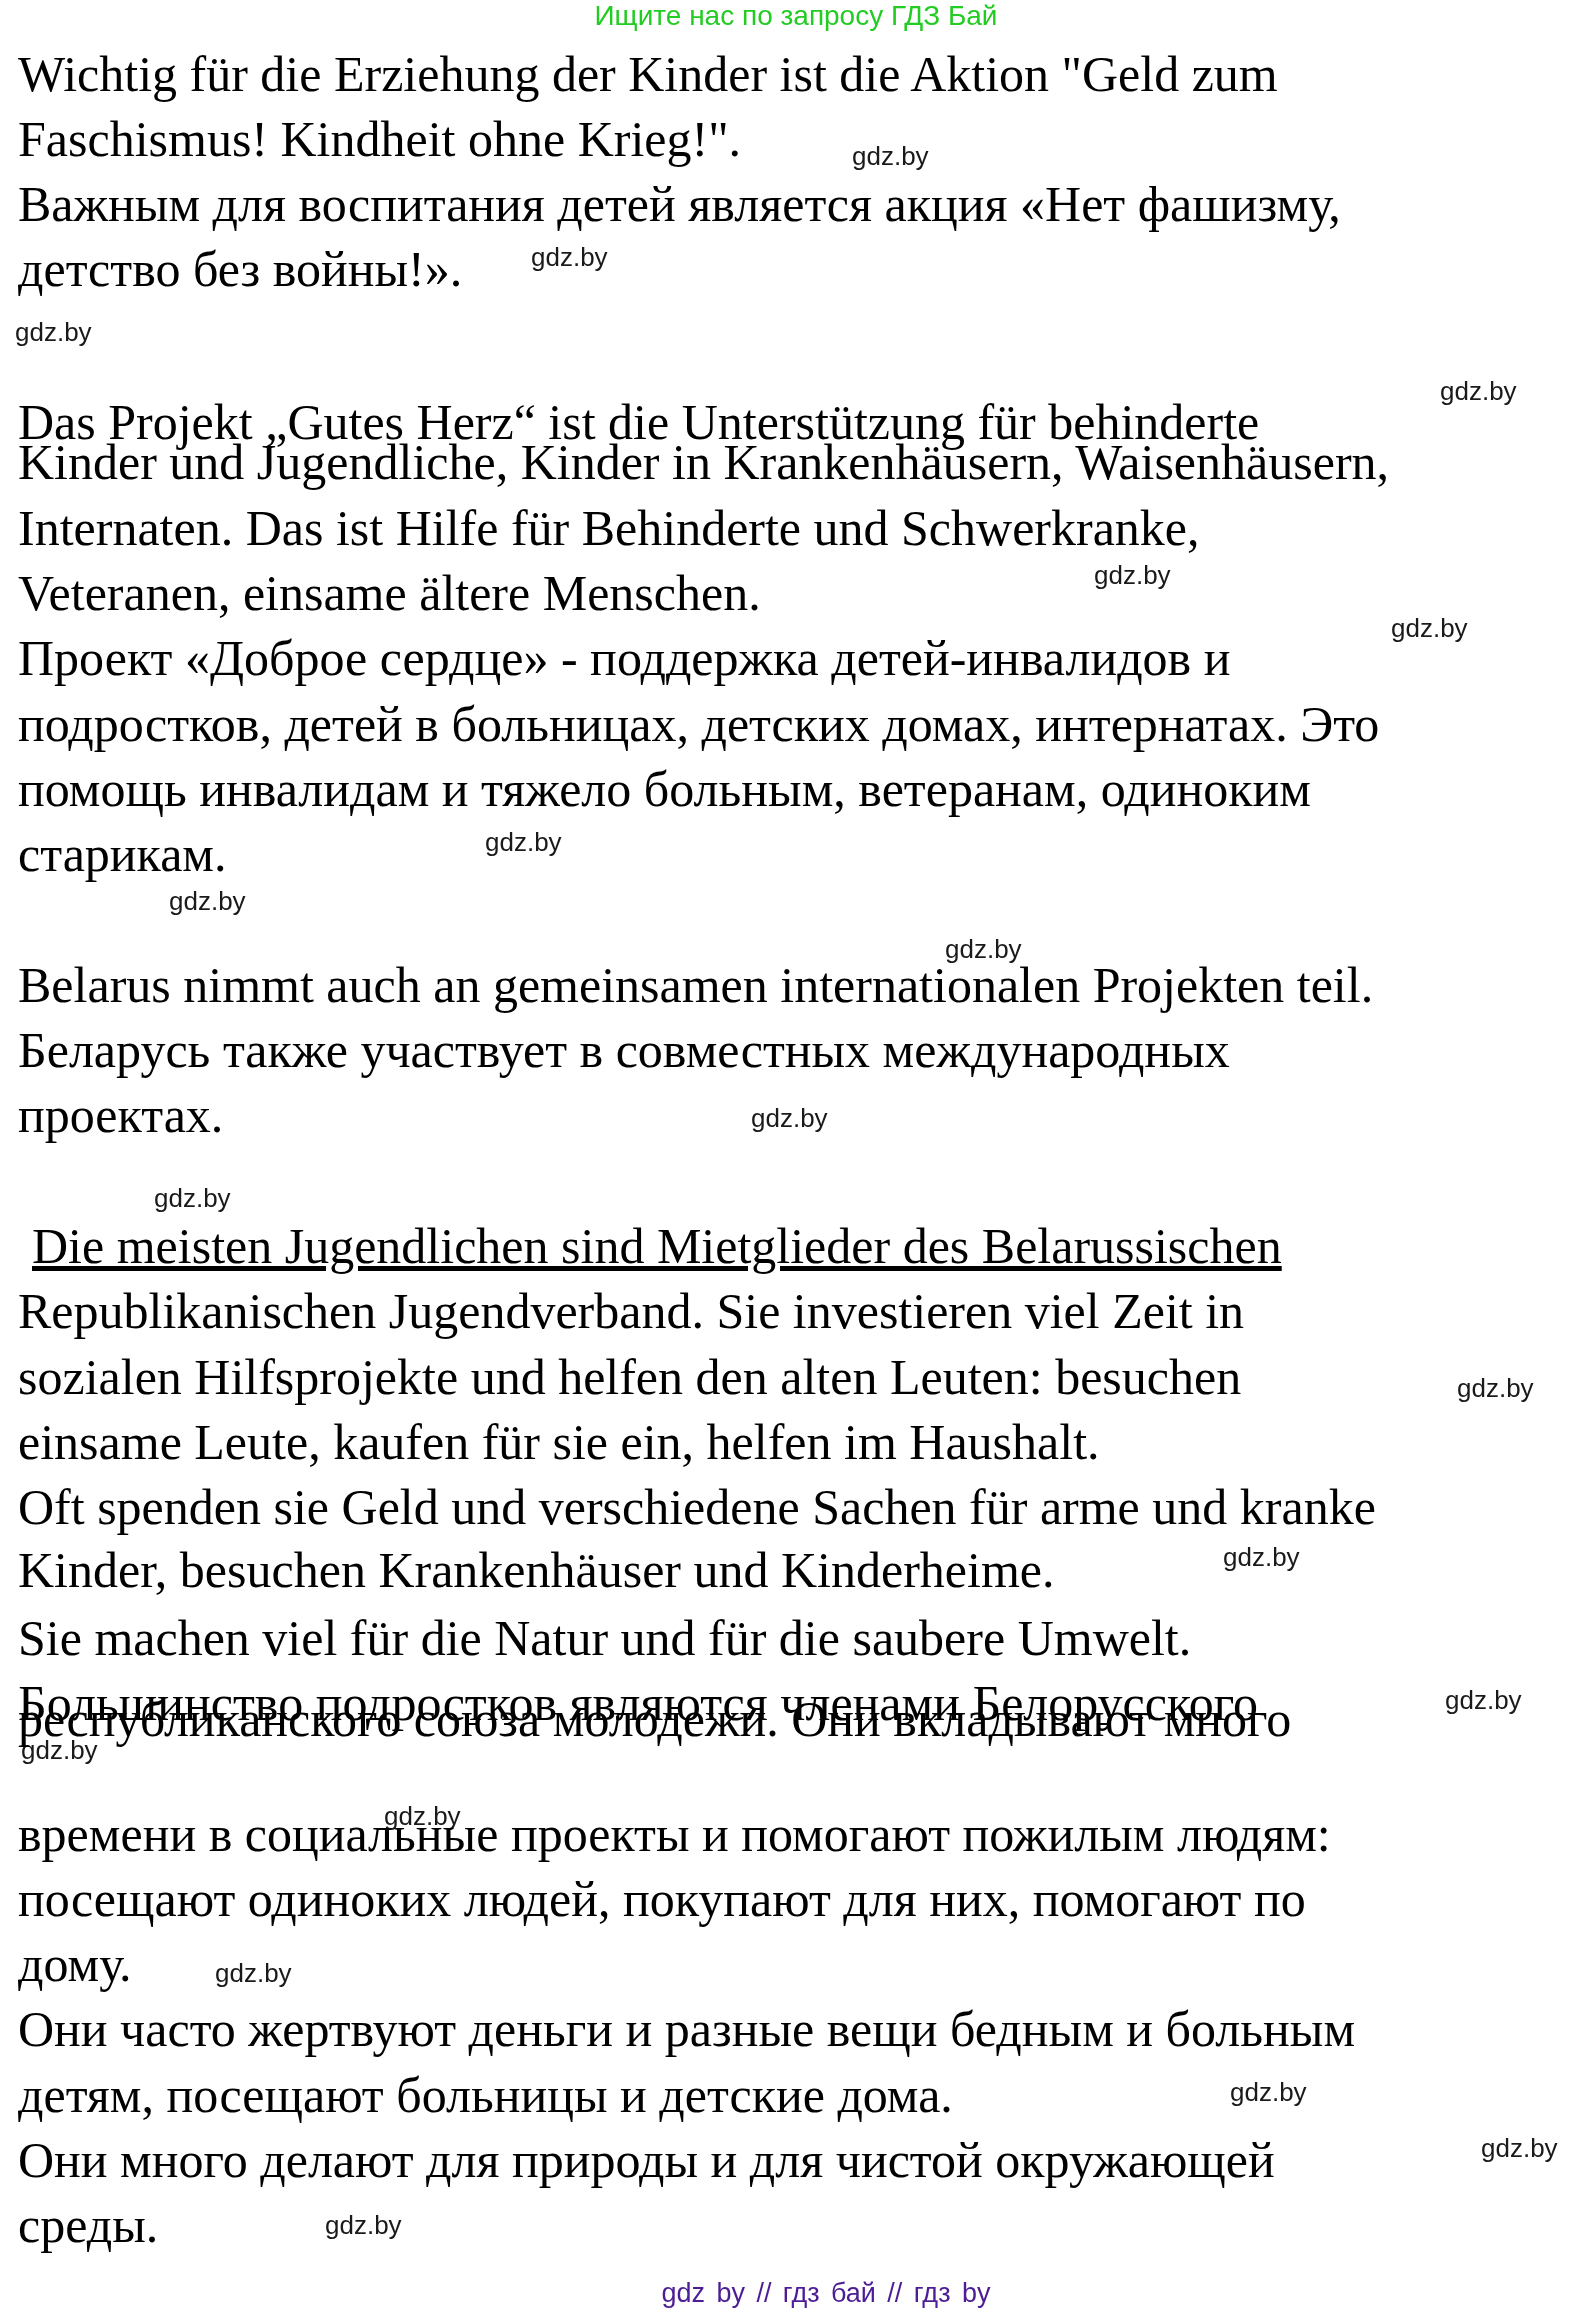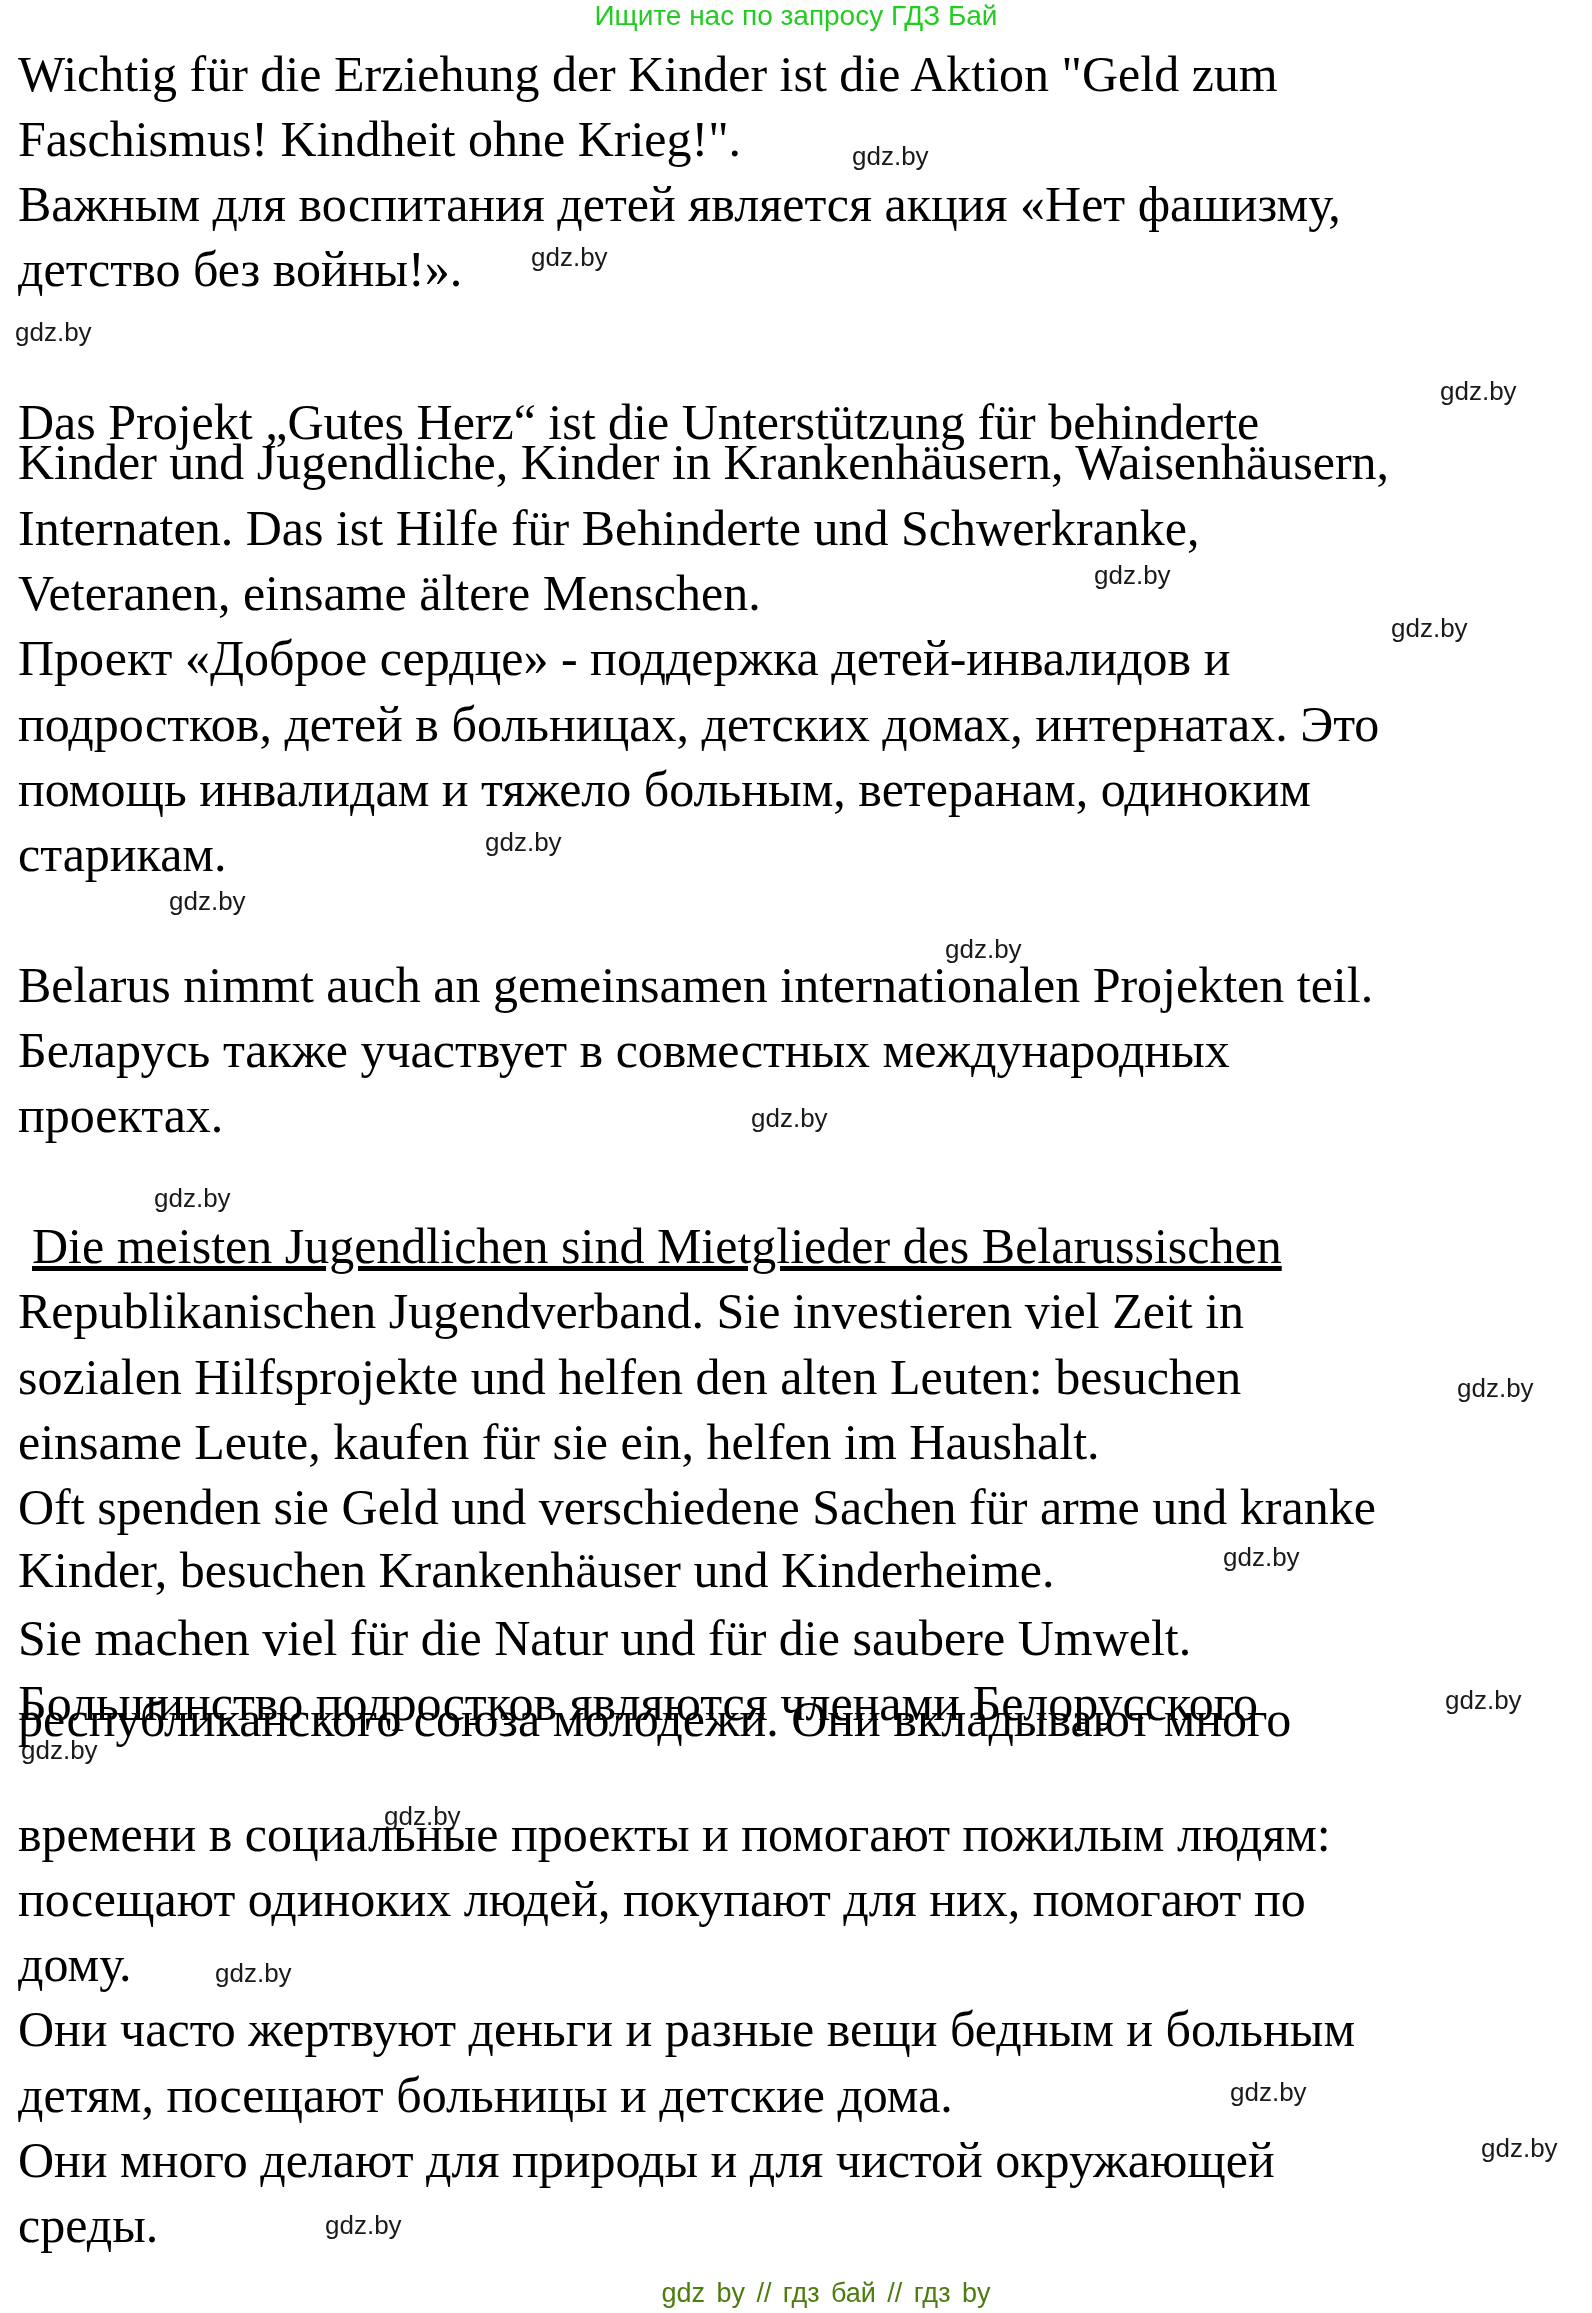--- a/index.html
+++ b/index.html
@@ -44,21 +44,21 @@
     }
     .footer-banner {
       position: absolute;
       top: 2278px;
       left: 0;
       width: 1592px;
       text-align: center;
       font-family: "Liberation Sans", sans-serif;
       font-size: 27px;
       line-height: 31px;
-      color: #4d7c0f;
+      color: #4c1d95;
       padding-left: 60px;
       box-sizing: border-box;
       word-spacing: 3.9px;
     }
   </style>
 </head>
 <body>
 
 <div class="header-banner">Ищите нас по запросу ГДЗ Бай</div>
 

